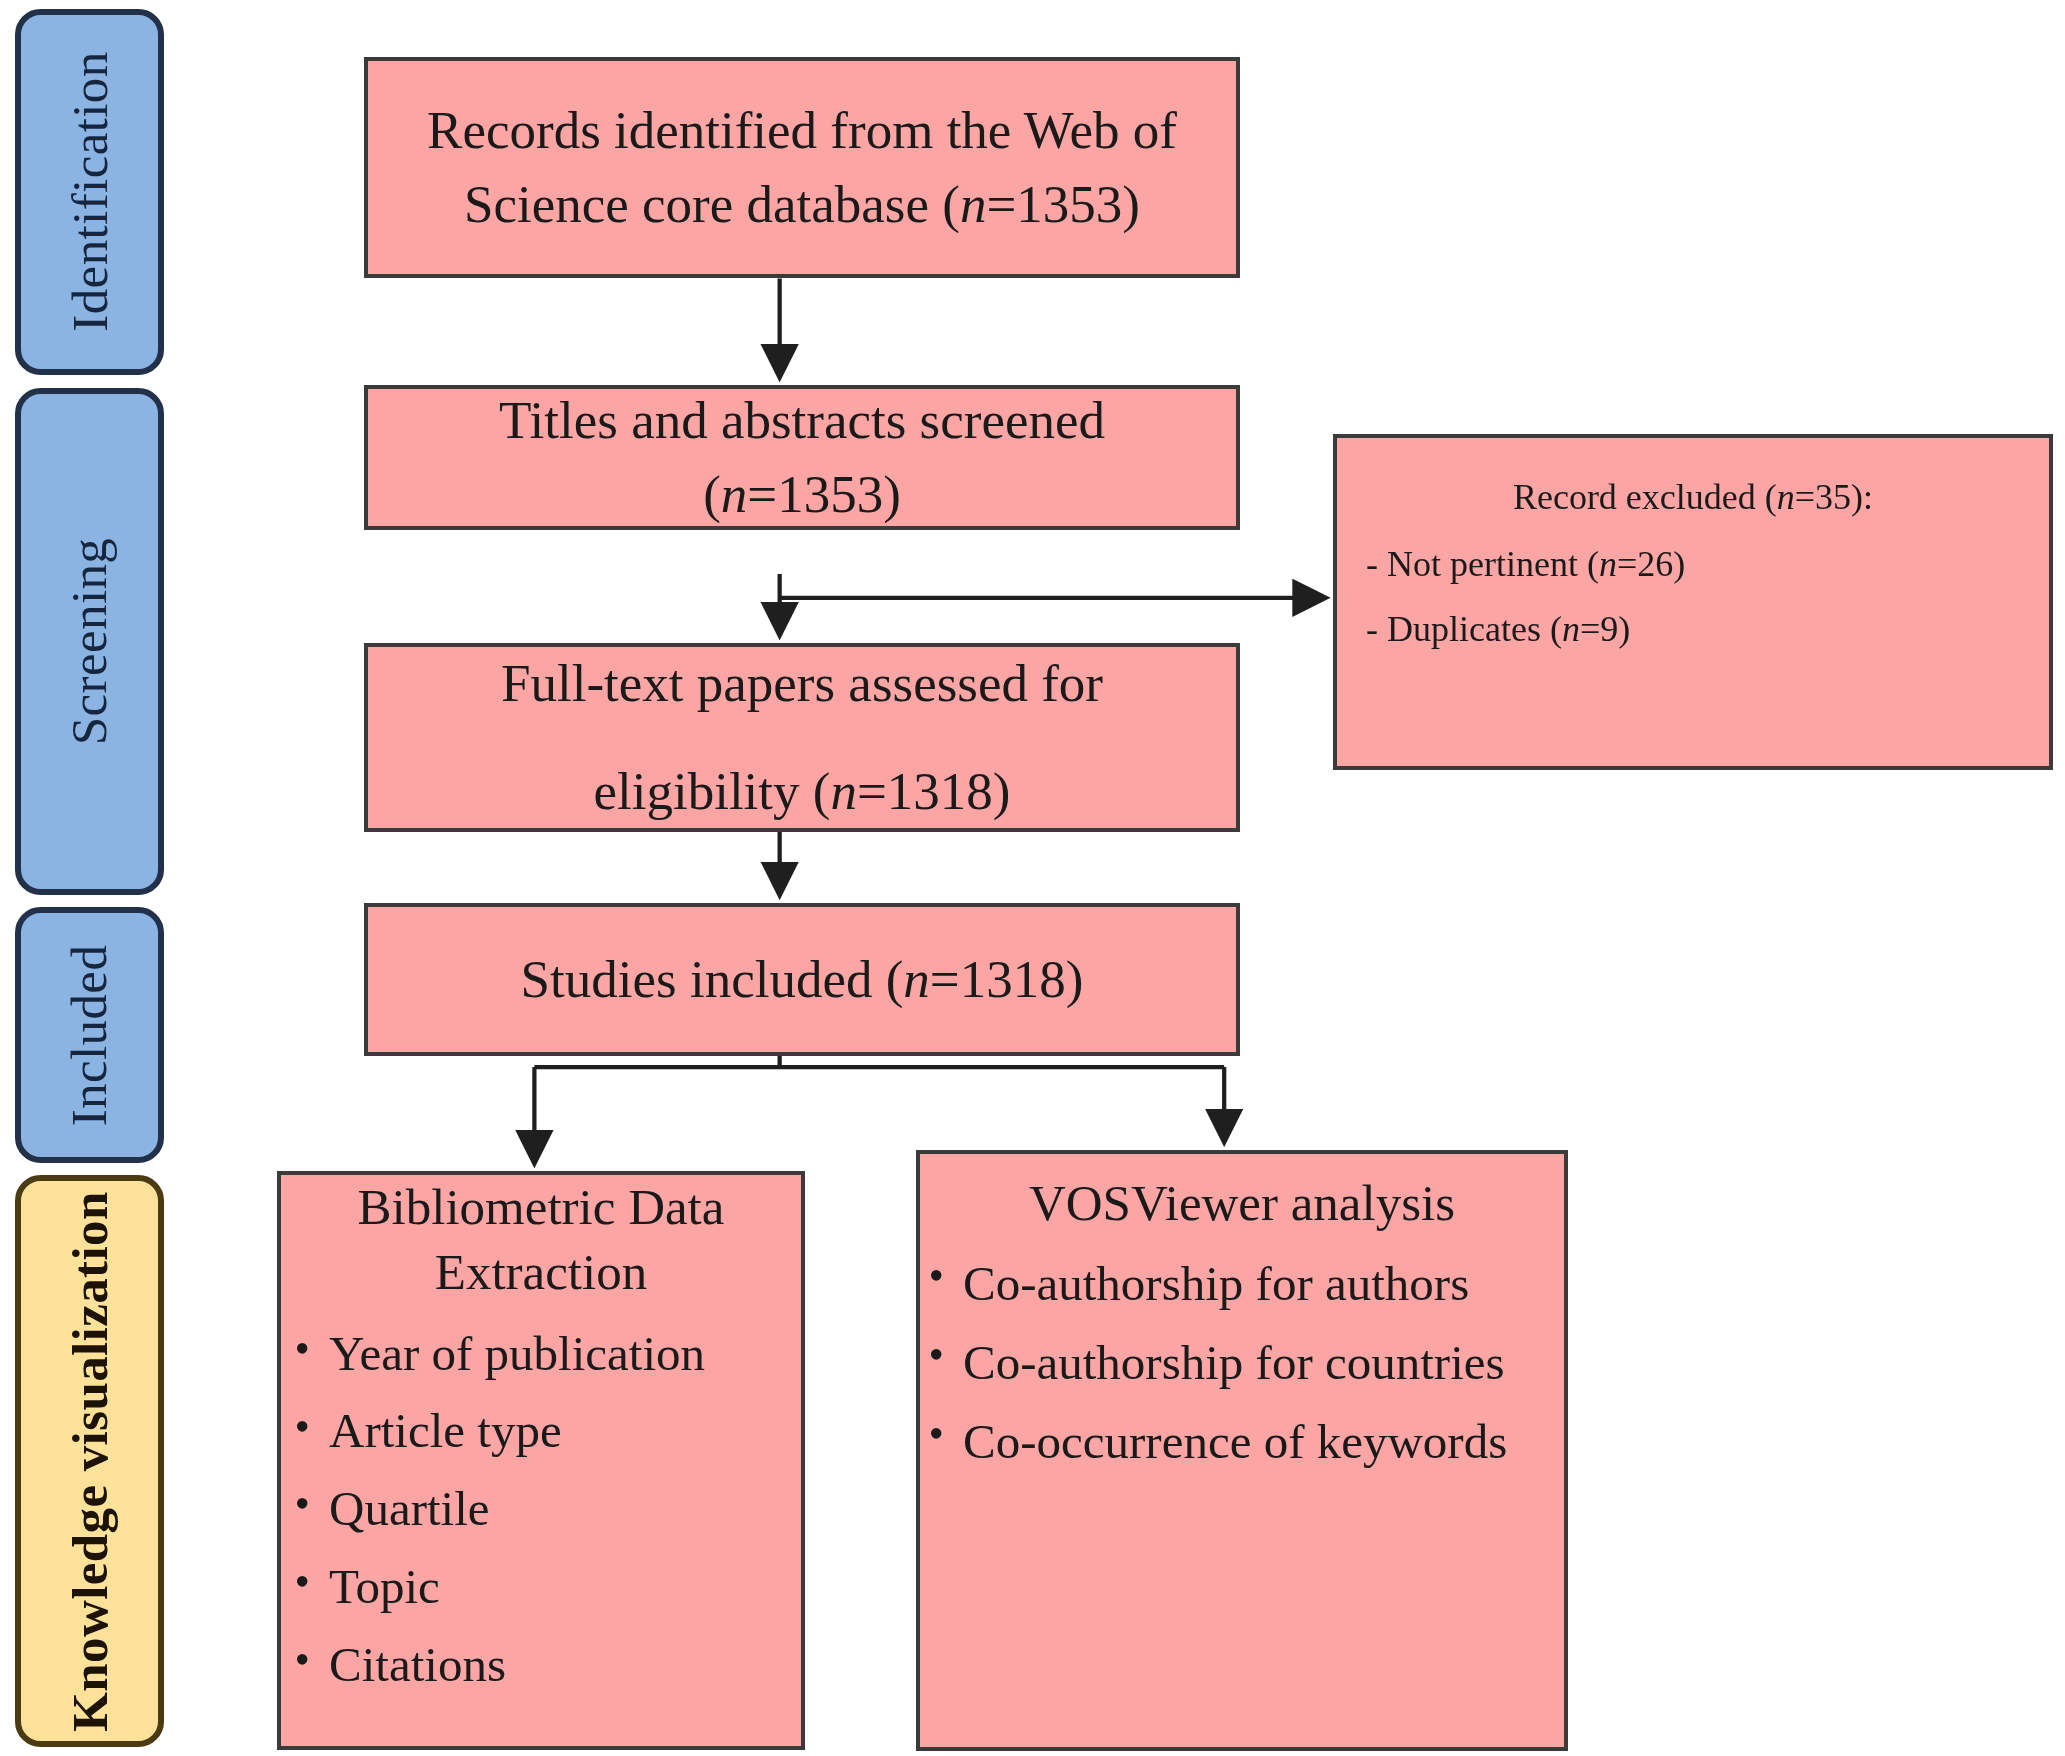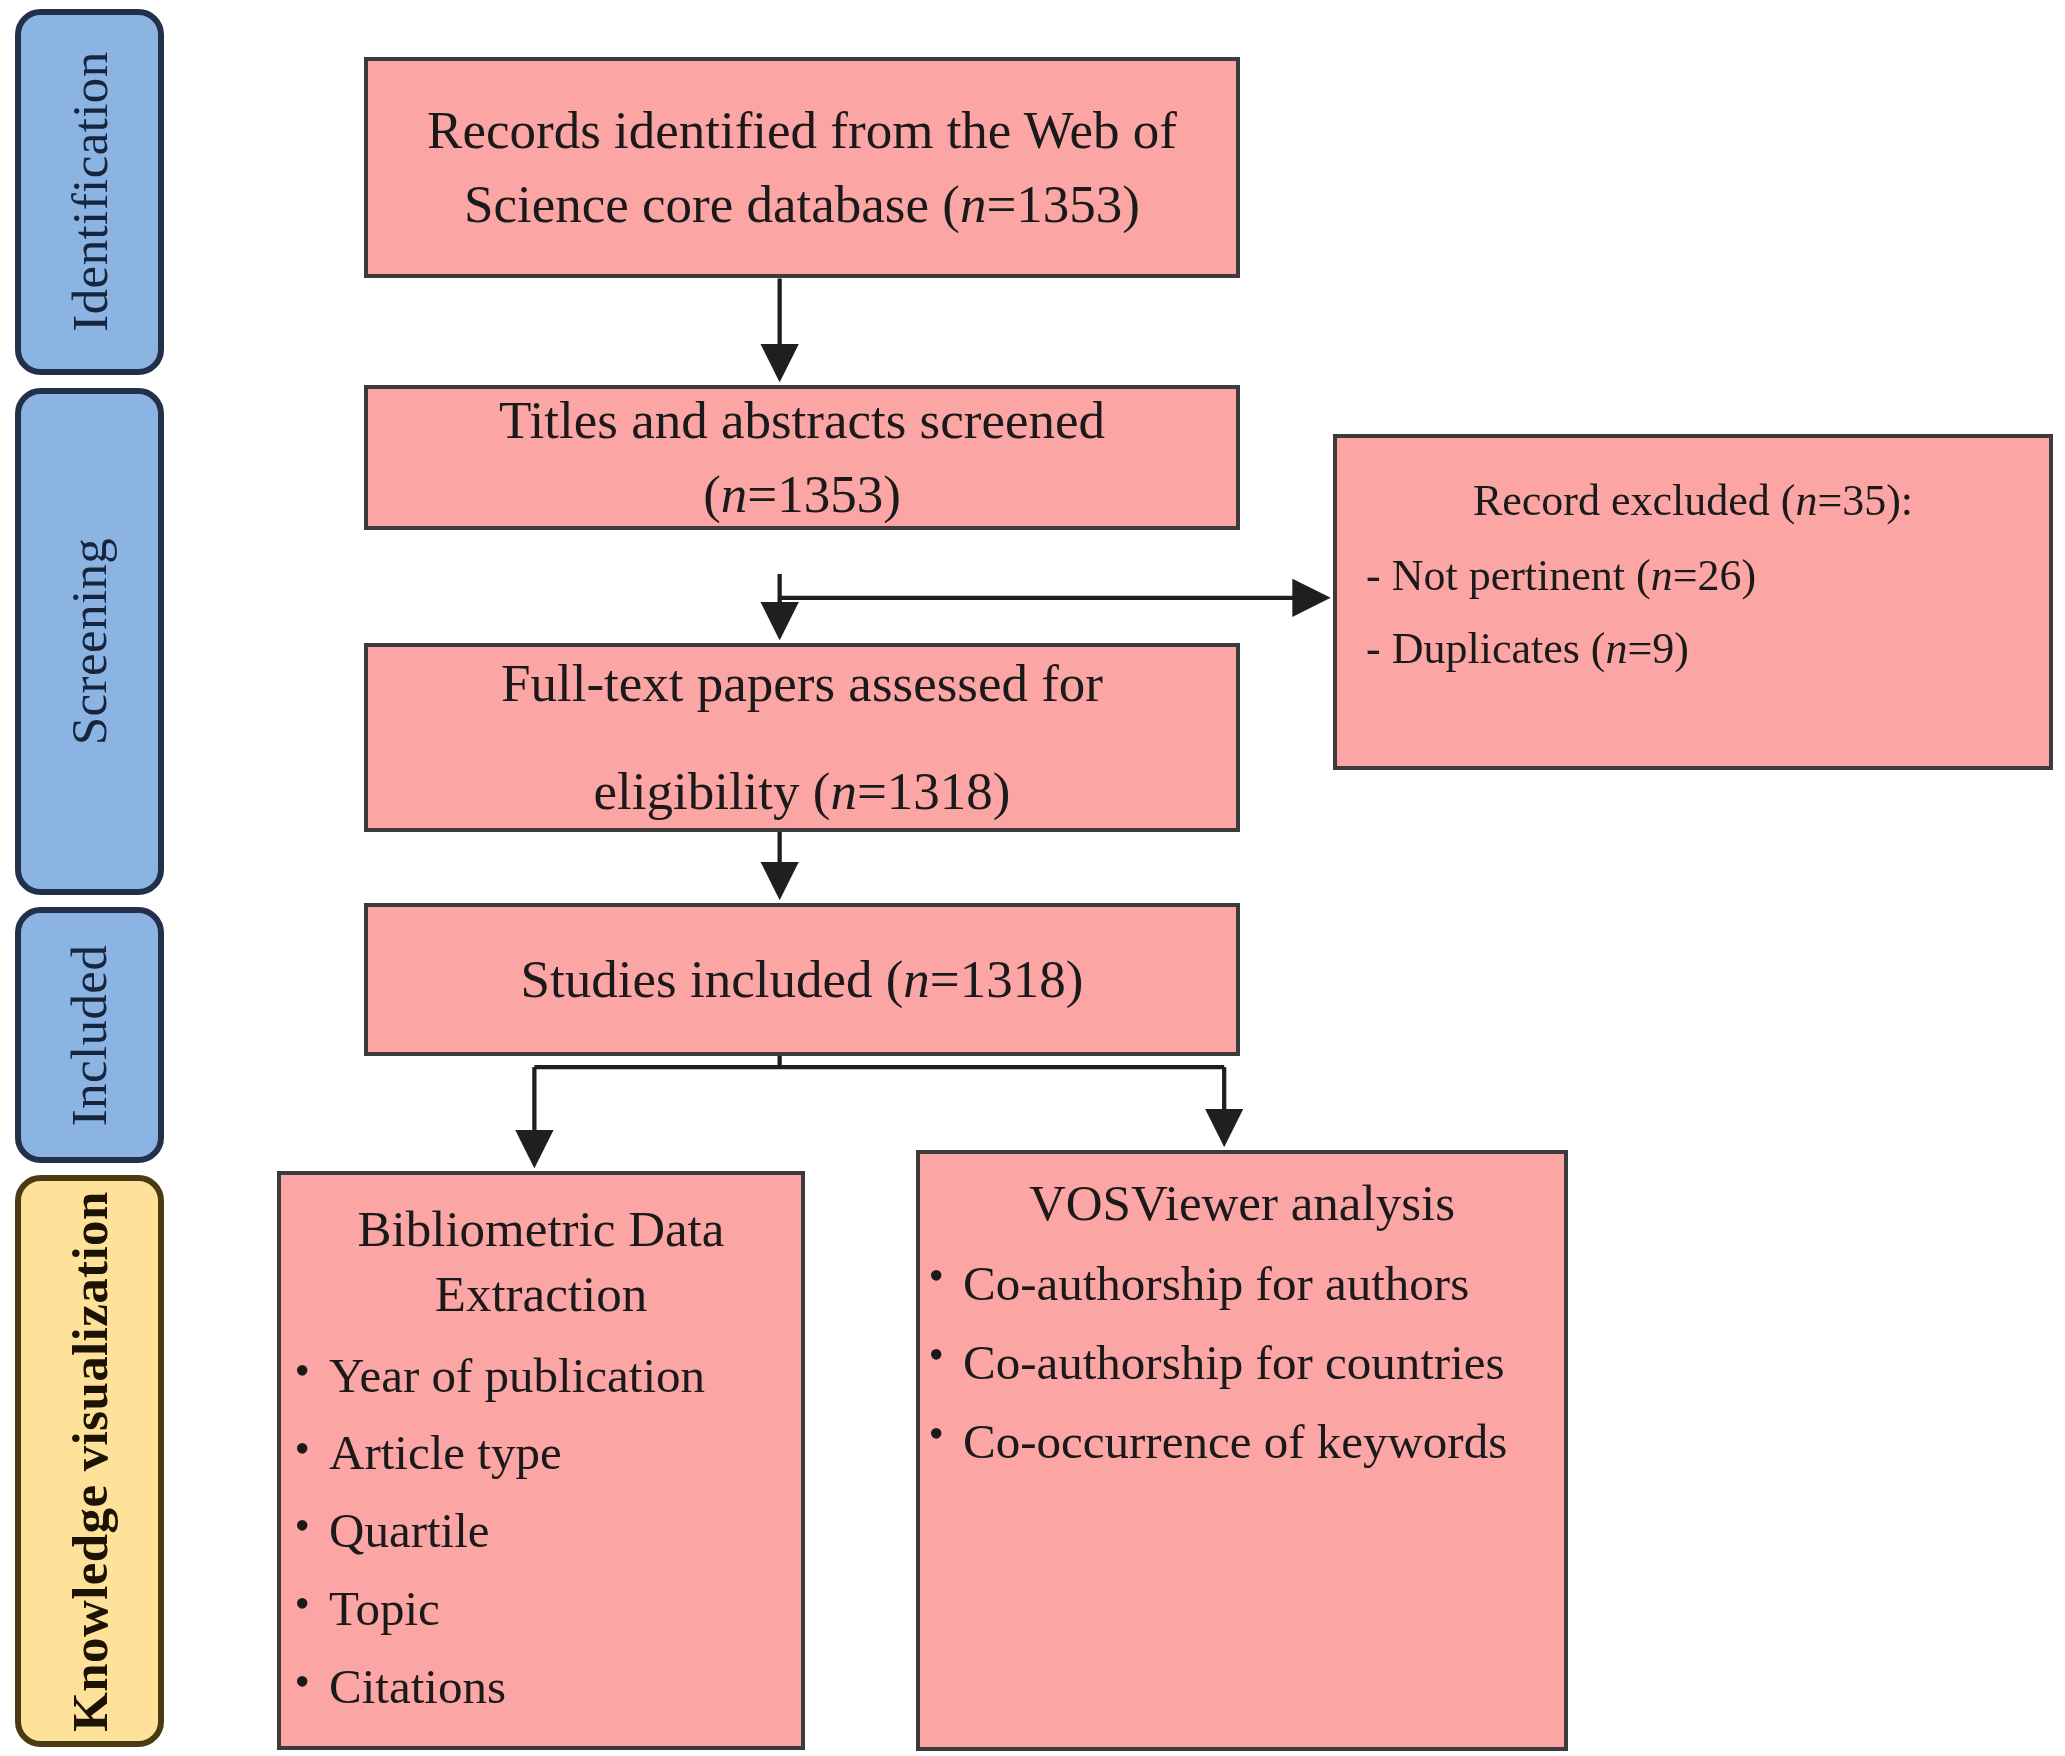--- a/index.html
+++ b/index.html
@@ -53,27 +53,27 @@
   }
   .it{font-style:italic;}
 
   #box-identified {left:364px; top:57px;   width:876px;height:221px;}
   #box-screened   {left:364px; top:385px;  width:876px;height:145px;}
   #box-fulltext   {left:364px; top:643px;  width:876px;height:189px;gap:34px;}
   #box-included   {left:364px; top:903px; width:876px;height:153px;}
 
   #box-excluded{left:1333px; top:434px; width:720px;height:336px;
                 justify-content:flex-start;padding-top:41px;}
-  #box-excluded .ln{font-size:44px;line-height:1.0;}
+  #box-excluded .ln{font-size:36px;line-height:1.0;}
   #box-excluded .hd{text-align:center;margin-bottom:31px;}
   #box-excluded .li{text-align:left;padding-left:29px;margin-bottom:29px;}
 
   
   #box-biblio{left:277px; top:1171px; width:528px;height:579px;
-              justify-content:flex-start;padding-top:22px;}
+              justify-content:flex-start;}
   #box-vos   {left:916px;top:1150px; width:652px;height:601px;
               justify-content:flex-start;padding-top:17px;}
 
   .btitle{text-align:center;font-size:51px;line-height:1.28;}
   .blist{list-style:none;margin:0;padding:0;}
   .blist li{
     position:relative;
     font-size:49px;
     line-height:1.2;
     padding-left:48px;

